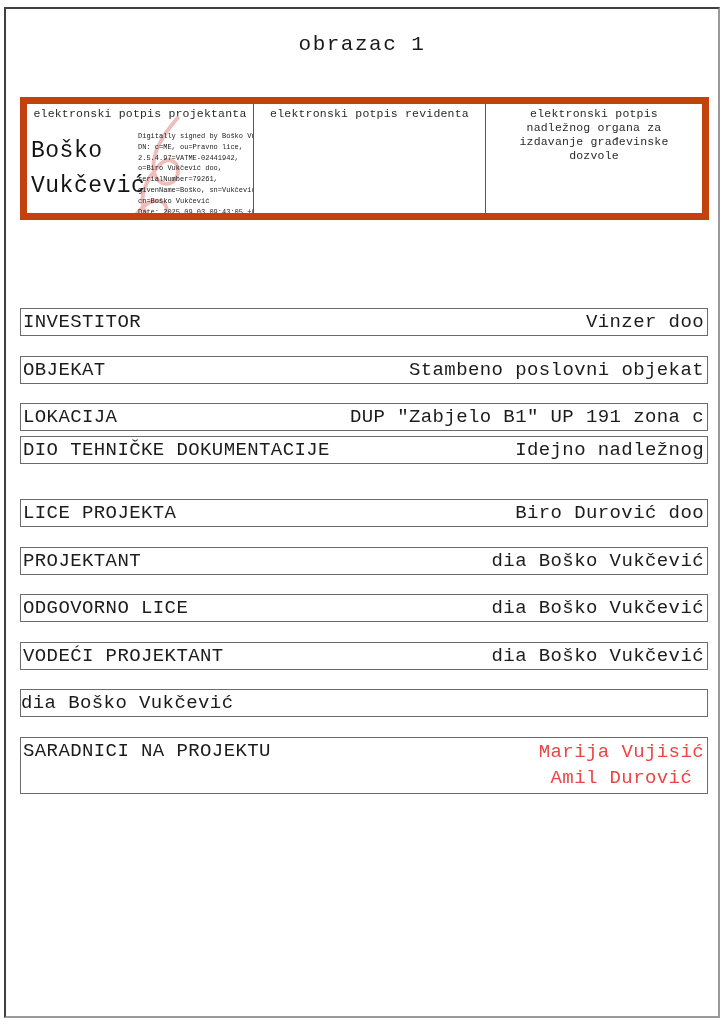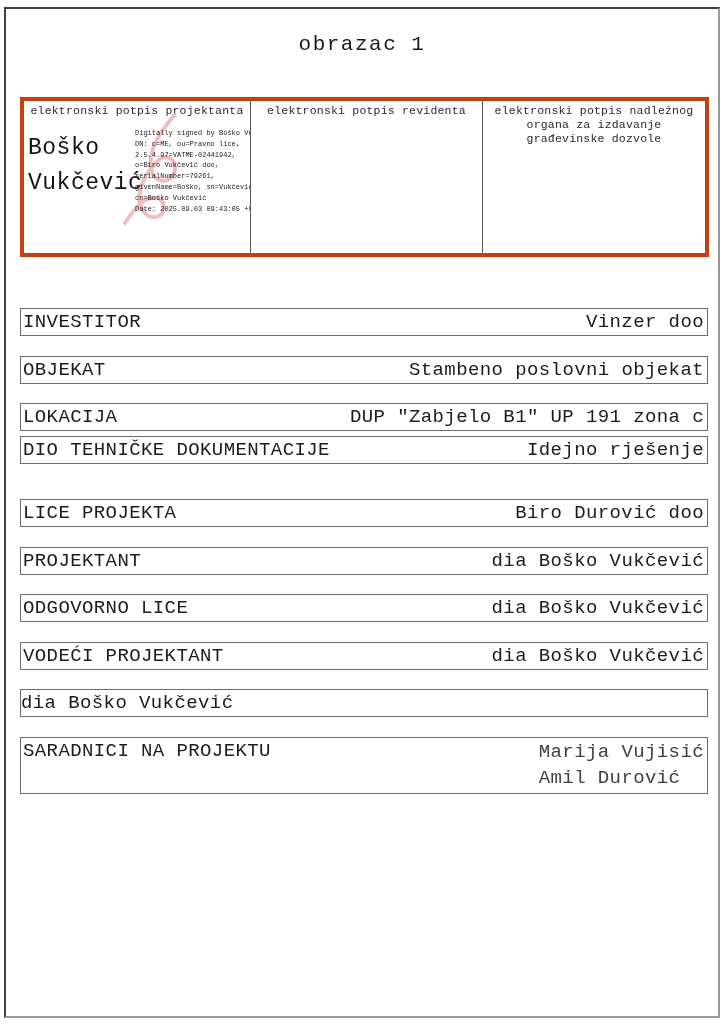--- a/index.html
+++ b/index.html
@@ -36,23 +36,23 @@
     font-size: 21px;
     letter-spacing: 1.5px;
     color: #1a1a1a;
   }
   
   .sig-table {
     position: absolute;
     left: 20px;
     top: 97px;
     width: 689px;
-    height: 160px;
+    height: 123px;
     box-sizing: border-box;
-    border: 4px solid #c2410c;
+    border: 7px solid #c2410c;
     display: grid;
     grid-template-columns: 226px 232px 1fr;
   }
   .sig-cell {
     position: relative;
     box-sizing: border-box;
     overflow: hidden;
   }
   .sig-cell + .sig-cell {
     border-left: 1px solid #585858;
@@ -124,22 +124,22 @@
   }
   .row-value {
     padding-right: 3px;
     white-space: nowrap;
     text-align: right;
     color: #1c1c1c;
   }
   .row-values {
     padding-right: 3px;
     padding-top: 1px;
-    text-align: left;
-    color: #404040;
+    text-align: center;
+    color: #ef4444;
     margin-left: 14px;
   }
 </style>
 </head>
 <body>
 
 <div class="page">
   <div class="page-border"></div>
 
   <div class="title">obrazac 1</div>
@@ -183,21 +183,21 @@
     <div class="row-value">Vinzer doo</div>
   </div>
 
   <div class="row" style="top:403px">
     <div class="row-label">LOKACIJA</div>
     <div class="row-value">DUP "Zabjelo B1" UP 191 zona c</div>
   </div>
 
   <div class="row" style="top:436px">
     <div class="row-label">DIO TEHNIČKE DOKUMENTACIJE</div>
-    <div class="row-value">Idejno rješenje</div>
+    <div class="row-value">Idejno nadležnog</div>
   </div>
 
   <div class="row" style="top:499px">
     <div class="row-label">LICE PROJEKTA</div>
     <div class="row-value">Biro Durović doo</div>
   </div>
 
   <div class="row" style="top:547px">
     <div class="row-label">PROJEKTANT</div>
     <div class="row-value">dia Boško Vukčević</div>

